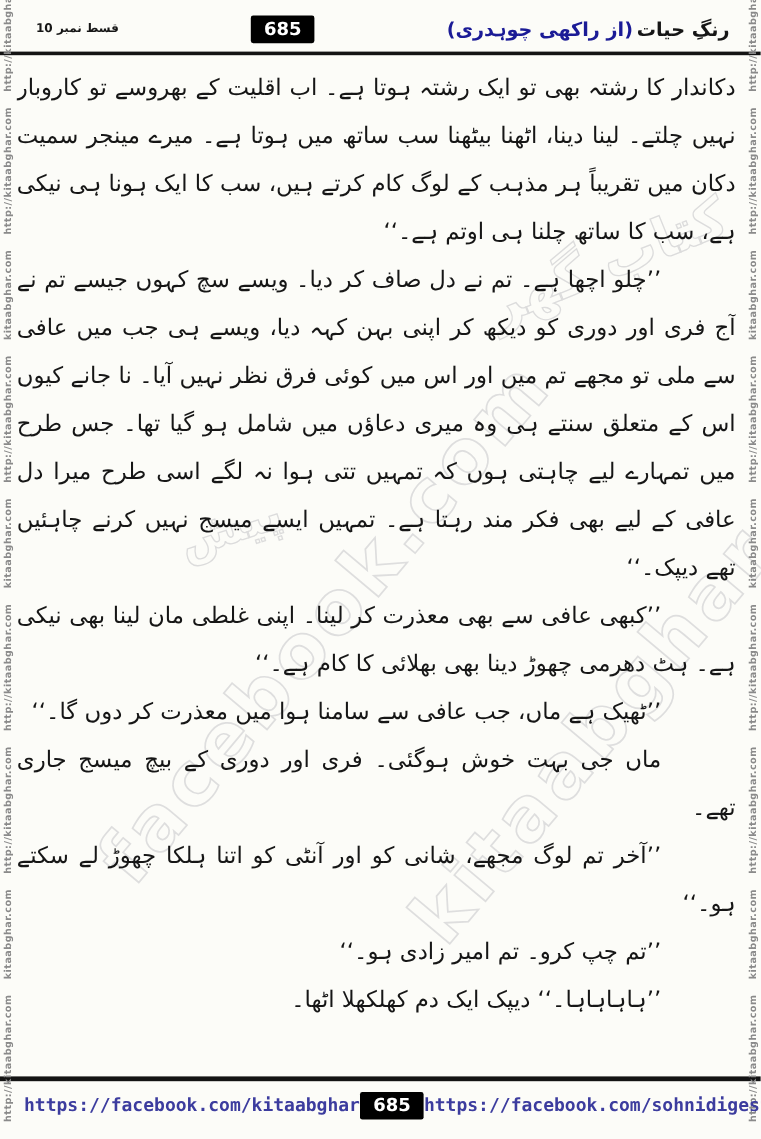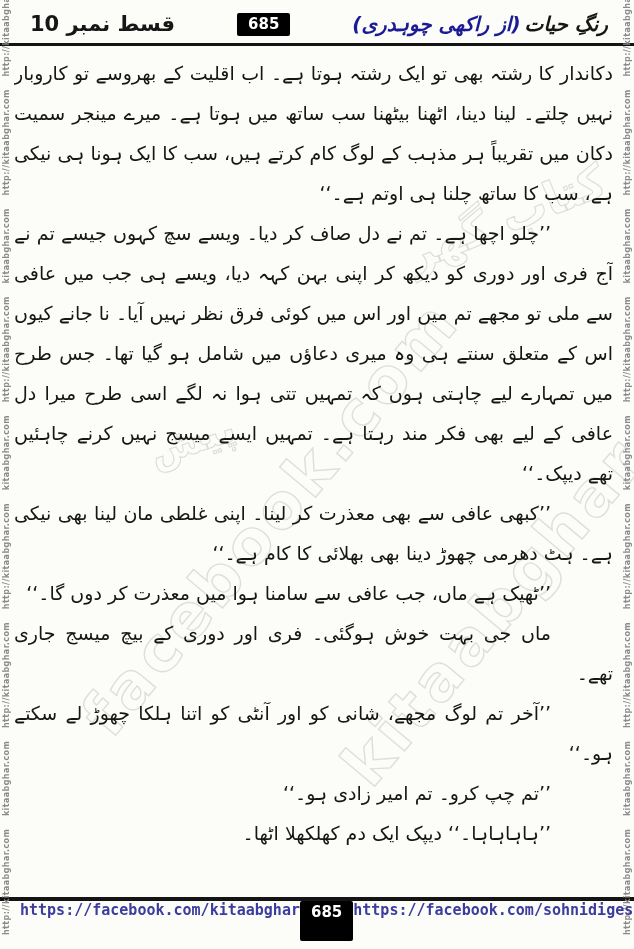--- a/index.html
+++ b/index.html
@@ -7,22 +7,22 @@
     position:relative; width:634px; height:949px;
     background:#fcfcf8; overflow:hidden;
     font-family:"DejaVu Sans", sans-serif; color:#161616;
   }
   
   .header {
     position:absolute; top:0; left:0; right:0; height:42px;
     display:flex; align-items:center; justify-content:space-between;
     padding:6px 26px 0 30px; box-sizing:border-box;
   }
-  .episode { font-size:21px; font-weight:bold; direction:rtl; white-space:nowrap; }
-  .title { font-size:20px; font-weight:bold; direction:rtl; white-space:nowrap;font-style:italic; }
+  .episode { font-size:10px; font-weight:bold; direction:rtl; white-space:nowrap; }
+  .title { font-size:16px; font-weight:bold; direction:rtl; white-space:nowrap; }
   .title .author { color:#1b1b96; font-weight:bold; }
   .page-num-box {
     background:#000000; color:#ffffff; font-weight:bold; font-size:15px;
     padding:2px 11px 3px; border-radius:2px; line-height:18px;
   }
   .header-rule { position:absolute; top:43px; left:0; right:0; height:3px; background:#141414; }
 
   
   .margin-strip { position:absolute; top:0; width:13px; height:949px; overflow:hidden; z-index:3; }
   .margin-strip.left  { left:0; }
@@ -51,21 +51,21 @@
     direction:rtl; text-align:justify; overflow:hidden;
     font-size:19px; line-height:40px; z-index:2;
   }
   .para { margin:0; }
   .para.indent { text-indent:62px; }
 
   
   .footer-rule { position:absolute; bottom:48px; left:0; right:0; height:4px; background:#141414; }
   .footer {
     position:absolute; bottom:0; left:0; right:0; height:48px;
-    display:flex; justify-content:space-between;
+    display:flex; align-items:center; justify-content:space-between;
     padding:0 16px 8px 20px; box-sizing:border-box; z-index:4;
   }
   .footer .fb-link {
     color:#3c3c9e; font-family:"DejaVu Sans Mono", monospace;
     font-weight:bold; font-size:15px; text-decoration:none; white-space:nowrap;
   }
 </style>
 </head>
 <body>
 

